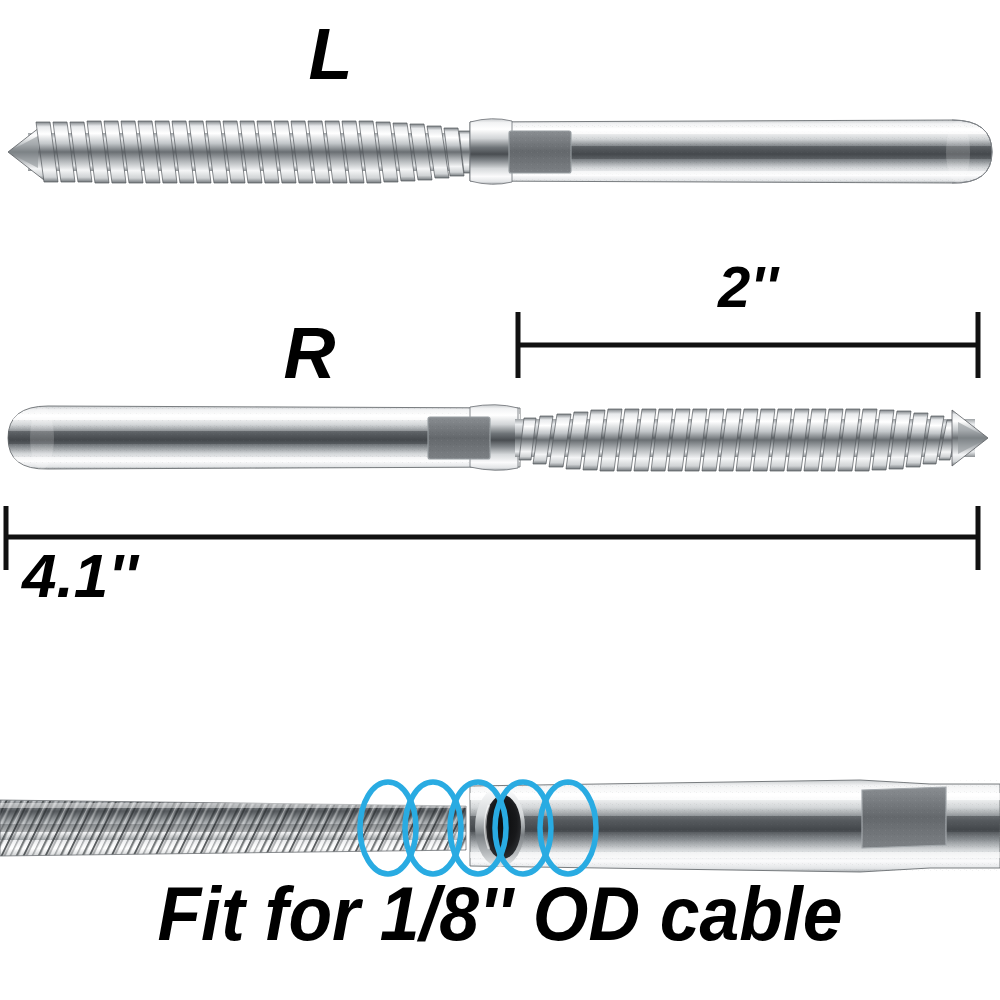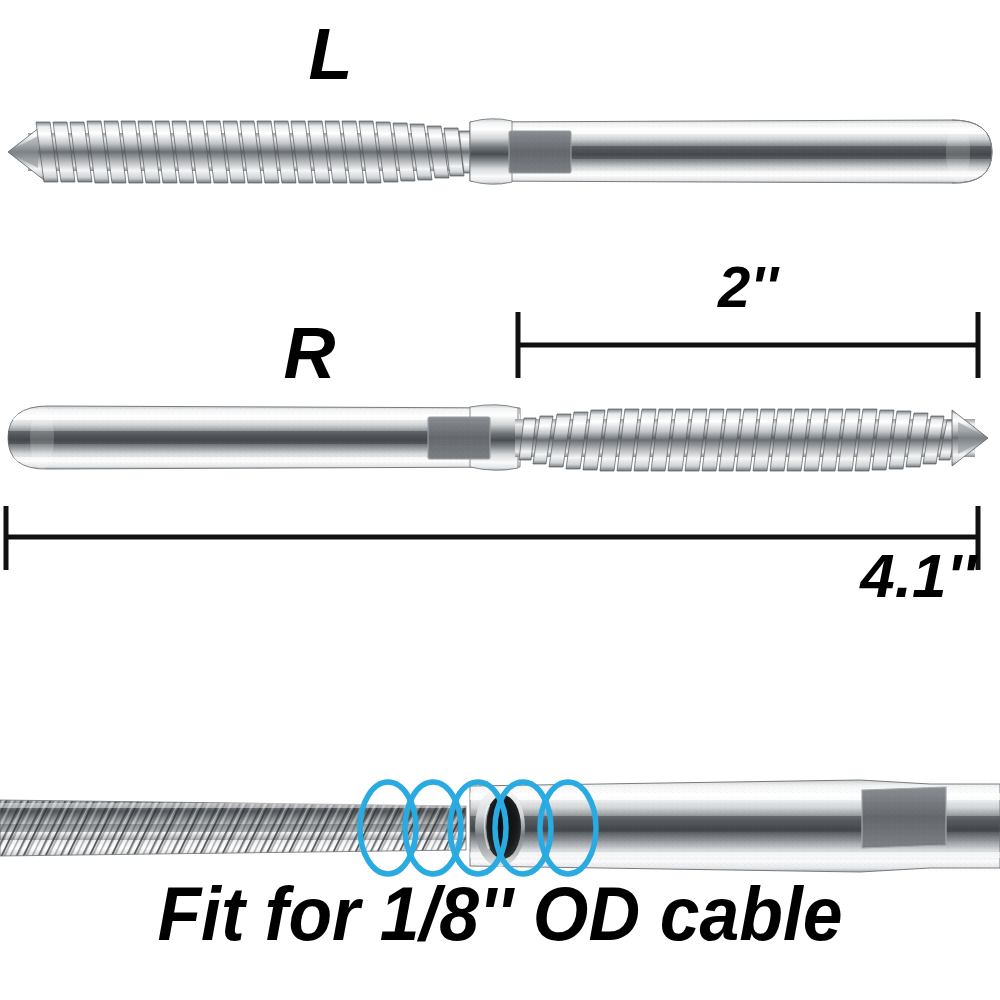--- a/index.html
+++ b/index.html
@@ -52,24 +52,24 @@
     letter-spacing: -1px;
   }
   #label-dim-top {
     left: 518px;
     top: 258px;
     width: 460px;
     text-align: center;
     font-size: 58px;
   }
   #label-dim-bottom {
-    left: 4px;
+    left: 22px;
     top: 545px;
     width: 972px;
-    text-align: right;
+    text-align: left;
     font-size: 62px;
   }
   #label-fit {
     left: 0;
     top: 876px;
     width: 1000px;
     text-align: center;
     font-size: 76px;
     font-stretch: condensed;
     transform: scaleX(0.94);

